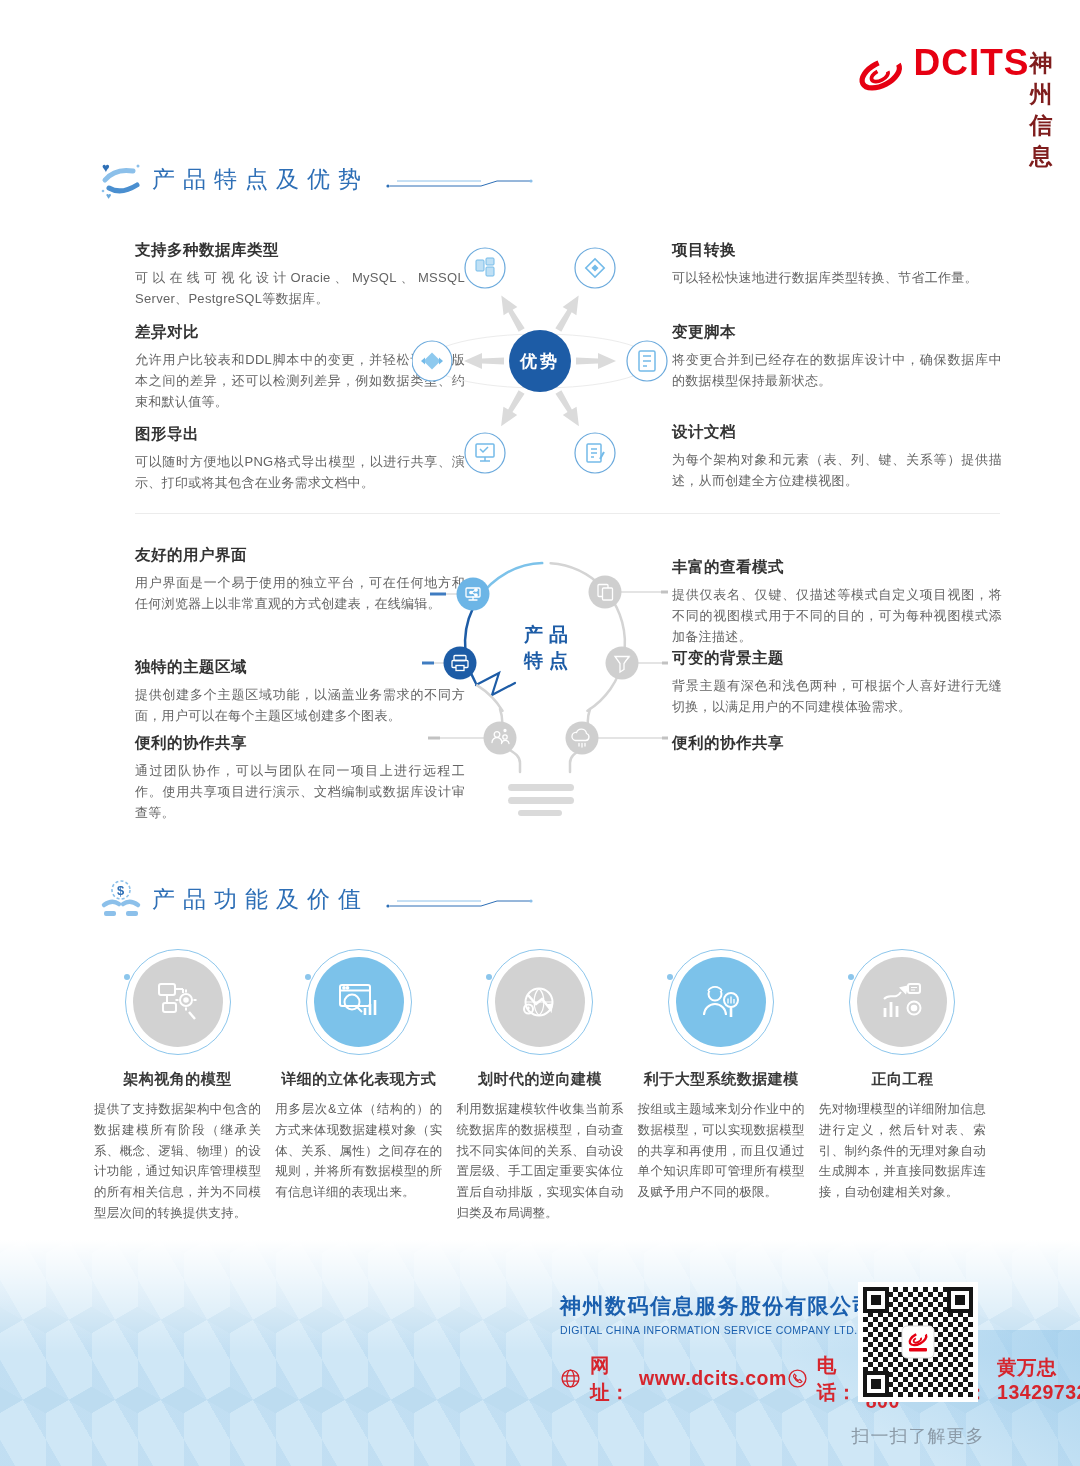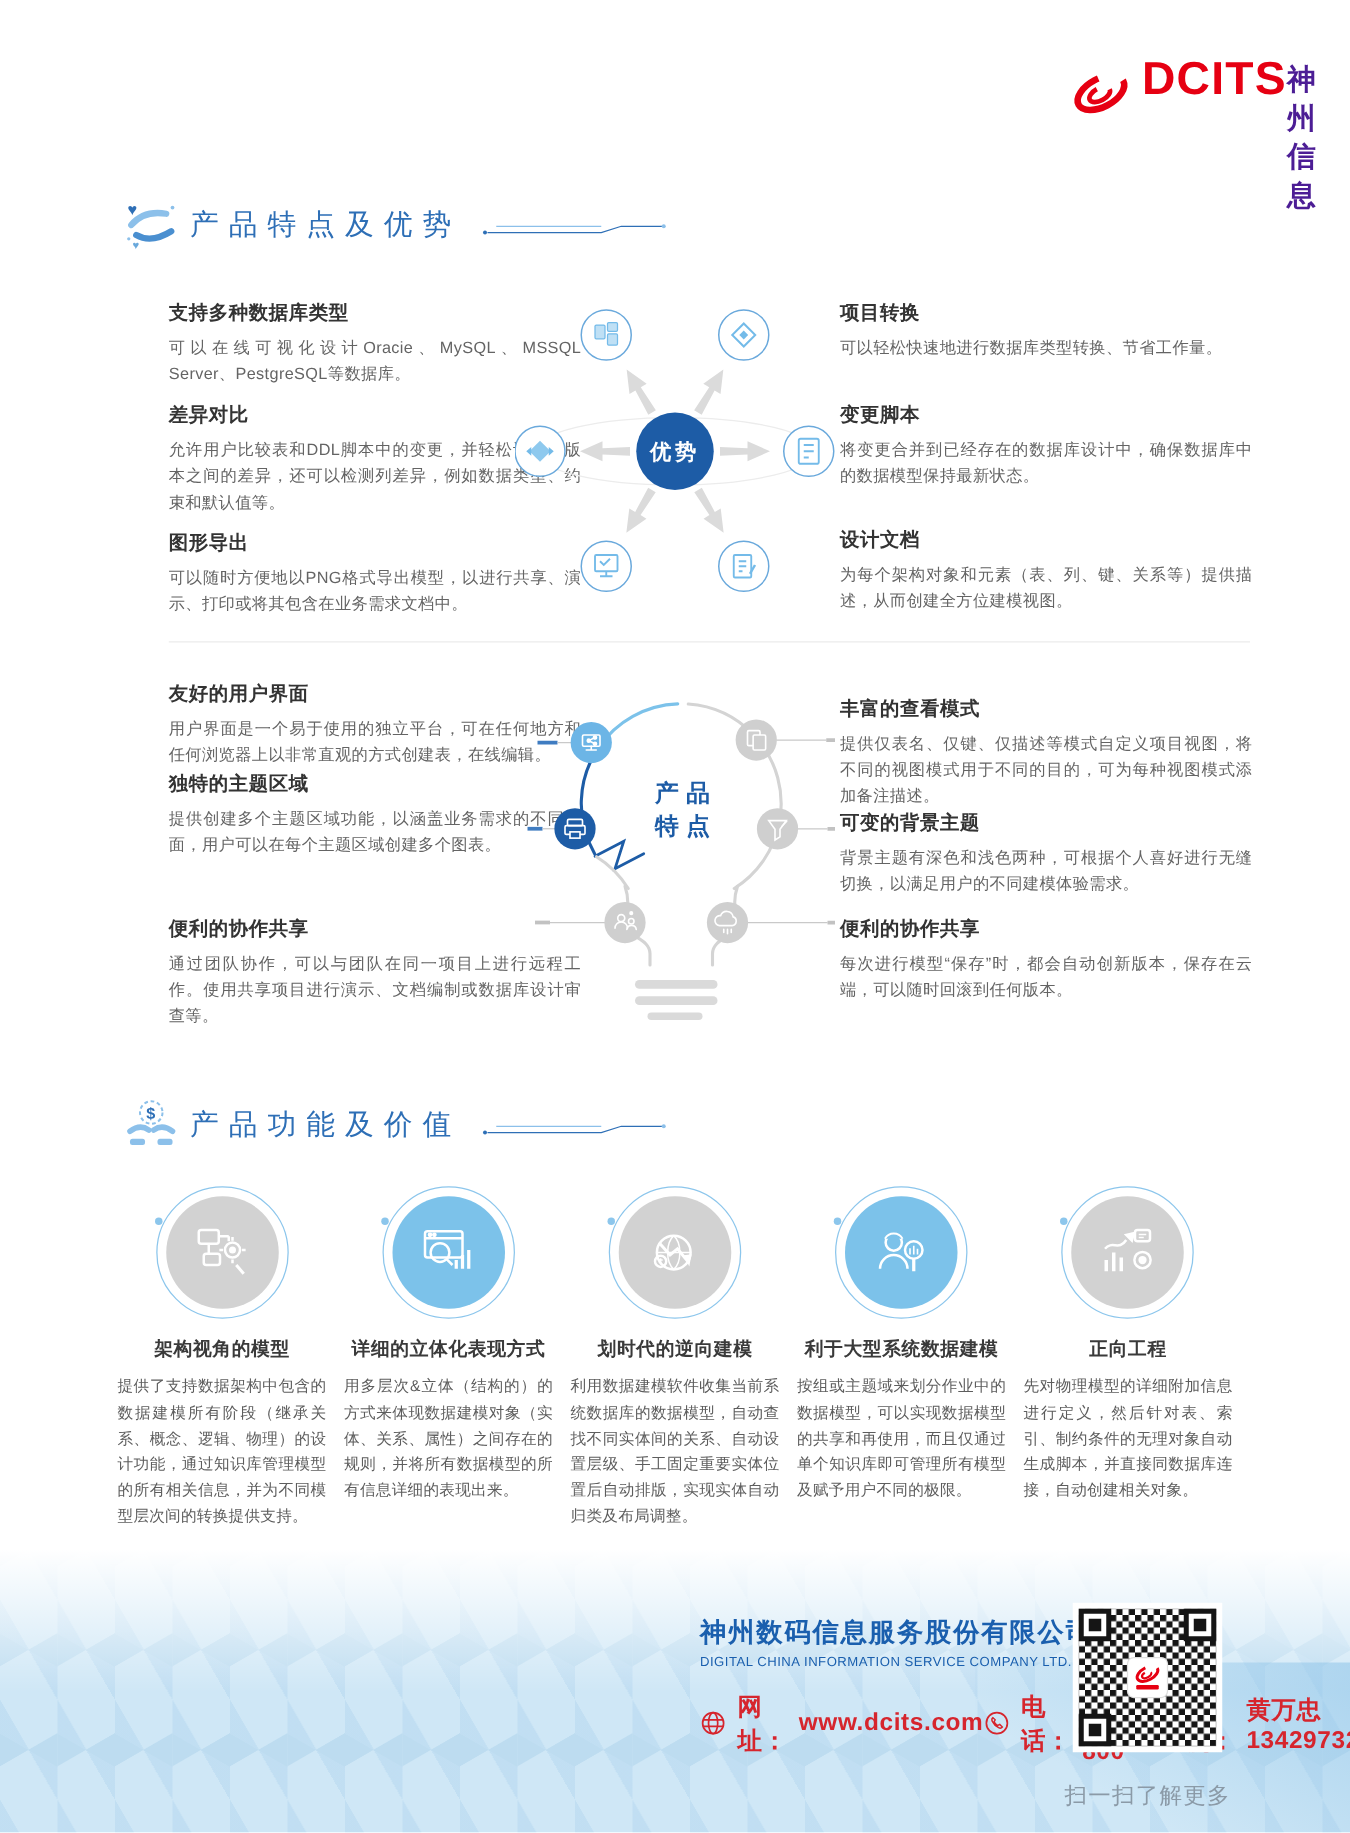--- a/index.html
+++ b/index.html
@@ -3,21 +3,21 @@
 <meta charset="utf-8">
 <style>
   * { margin:0; padding:0; box-sizing:border-box; }
   body { background:#ffffff; font-family:"Liberation Sans","DejaVu Sans",sans-serif; }
   .page { position:relative; width:1080px; height:1466px; background:#fff; overflow:hidden; }
 
   
   .brand { position:absolute; top:44px; left:856px; display:flex; align-items:flex-start; gap:8px; }
   .brand-text { display:flex; align-items:flex-start; }
   .brand-en { font-size:37px; font-weight:800; color:#e60012; letter-spacing:1px; line-height:1; }
-  .brand-cn { font-size:23px; font-weight:700; color:#4c1d95; letter-spacing:3.5px; margin-top:4px; }
+  .brand-cn { font-size:23px; font-weight:700; color:#7f1d1d; letter-spacing:3.5px; margin-top:4px; }
 
   
   .sec-head { position:absolute; left:100px; display:flex; align-items:center; gap:10px; }
   .sec-head .ttl { font-size:23px; font-weight:400; color:#2e6fb6; letter-spacing:8px; }
   .sec-line { margin-left:6px; margin-top:6px; }
 
   
   .item { position:absolute; width:330px; }
   .item h3 { font-size:15.5px; font-weight:700; color:#333; margin-bottom:7px; letter-spacing:0.5px; }
   .item p { font-size:13px; color:#646464; line-height:1.6; text-align:justify; letter-spacing:0.3px; }
@@ -189,39 +189,38 @@
     <circle cx="128" cy="133" r="31" fill="#1d5ca6"></circle>
     <text x="128" y="139" text-anchor="middle" font-size="17" font-weight="bold" fill="#fff" letter-spacing="3">优势</text>
   </svg>
 
   <div class="divider"></div>
 
   <div class="item" style="left:135px; top:545px;">
     <h3>友好的用户界面</h3>
     <p>用户界面是一个易于使用的独立平台，可在任何地方和任何浏览器上以非常直观的方式创建表，在线编辑。</p>
   </div>
-  <div class="item" style="left:135px; top:617px;">
+  <div class="item" style="left:135px; top:657px;">
     <h3>独特的主题区域</h3>
     <p>提供创建多个主题区域功能，以涵盖业务需求的不同方面，用户可以在每个主题区域创建多个图表。</p>
   </div>
   <div class="item" style="left:135px; top:733px;">
     <h3>便利的协作共享</h3>
     <p>通过团队协作，可以与团队在同一项目上进行远程工作。使用共享项目进行演示、文档编制或数据库设计审查等。</p>
   </div>
   <div class="item" style="left:672px; top:557px;">
     <h3>丰富的查看模式</h3>
     <p>提供仅表名、仅键、仅描述等模式自定义项目视图，将不同的视图模式用于不同的目的，可为每种视图模式添加备注描述。</p>
   </div>
   <div class="item" style="left:672px; top:648px;">
     <h3>可变的背景主题</h3>
     <p>背景主题有深色和浅色两种，可根据个人喜好进行无缝切换，以满足用户的不同建模体验需求。</p>
   </div>
   <div class="item" style="left:672px; top:733px;">
     <h3>便利的协作共享</h3>
-    <p>每次进行模型“保存”时，都会自动创新版本，保存在云端，可以随时回滚到任何版本。</p>
   </div>
 
   <svg class="bulb-diagram" width="250" height="290" viewBox="0 0 250 290">
 
     <g>
       <path d="M10 46 h16" stroke="#3f7cc1" stroke-width="3"></path>
         <path d="M26 46 h11" stroke="#c9c9c9" stroke-width="1"></path>
       <path d="M2 115 h12" stroke="#3f7cc1" stroke-width="3"></path>
         <path d="M14 115 h10" stroke="#c9c9c9" stroke-width="1"></path>
       <path d="M8 190 h12" stroke="#c2c2c2" stroke-width="3"></path>

